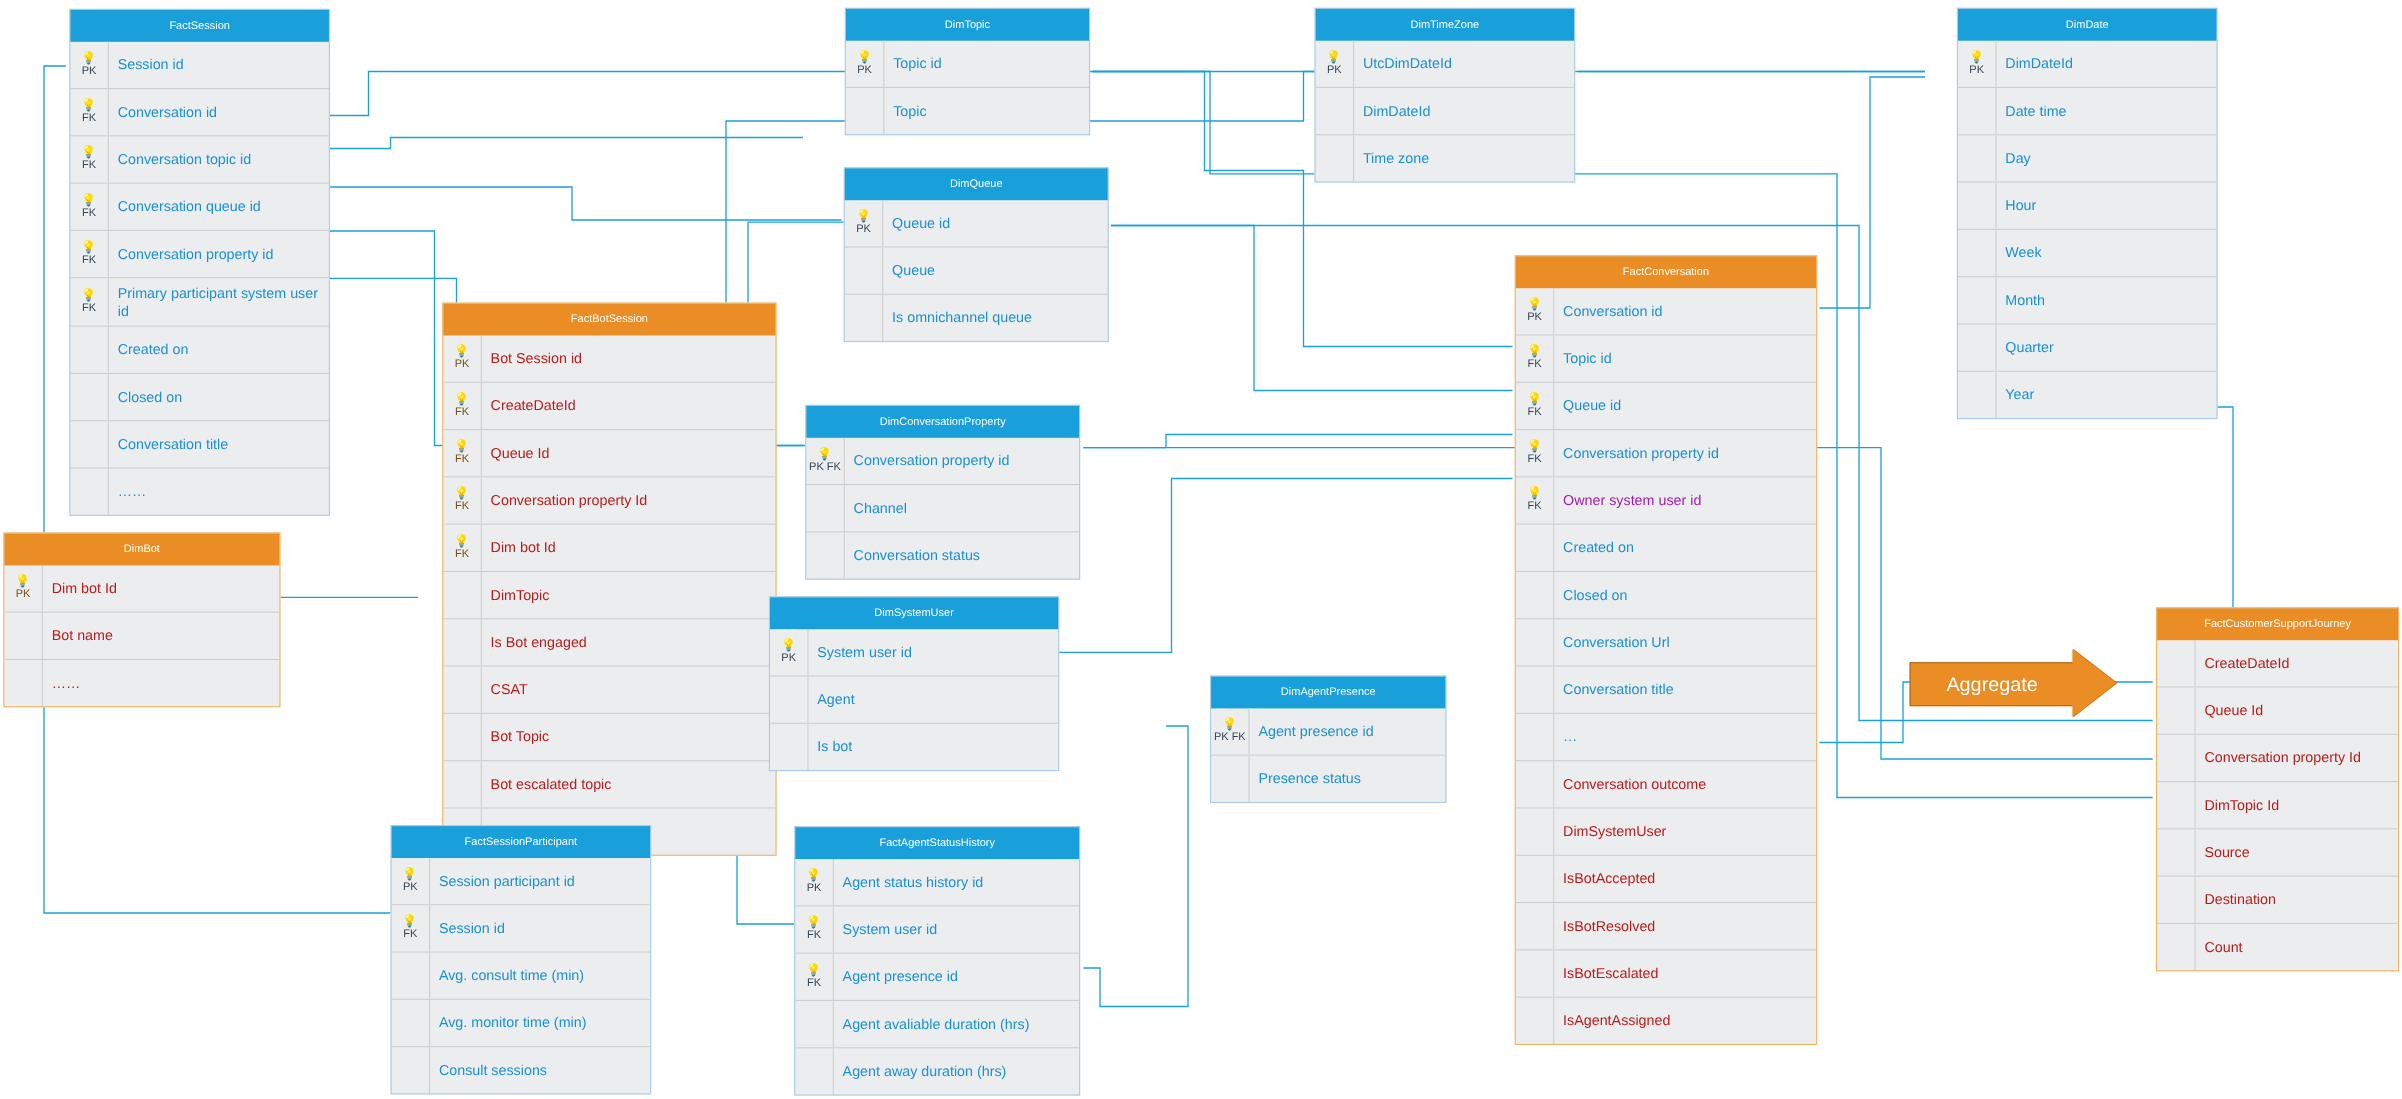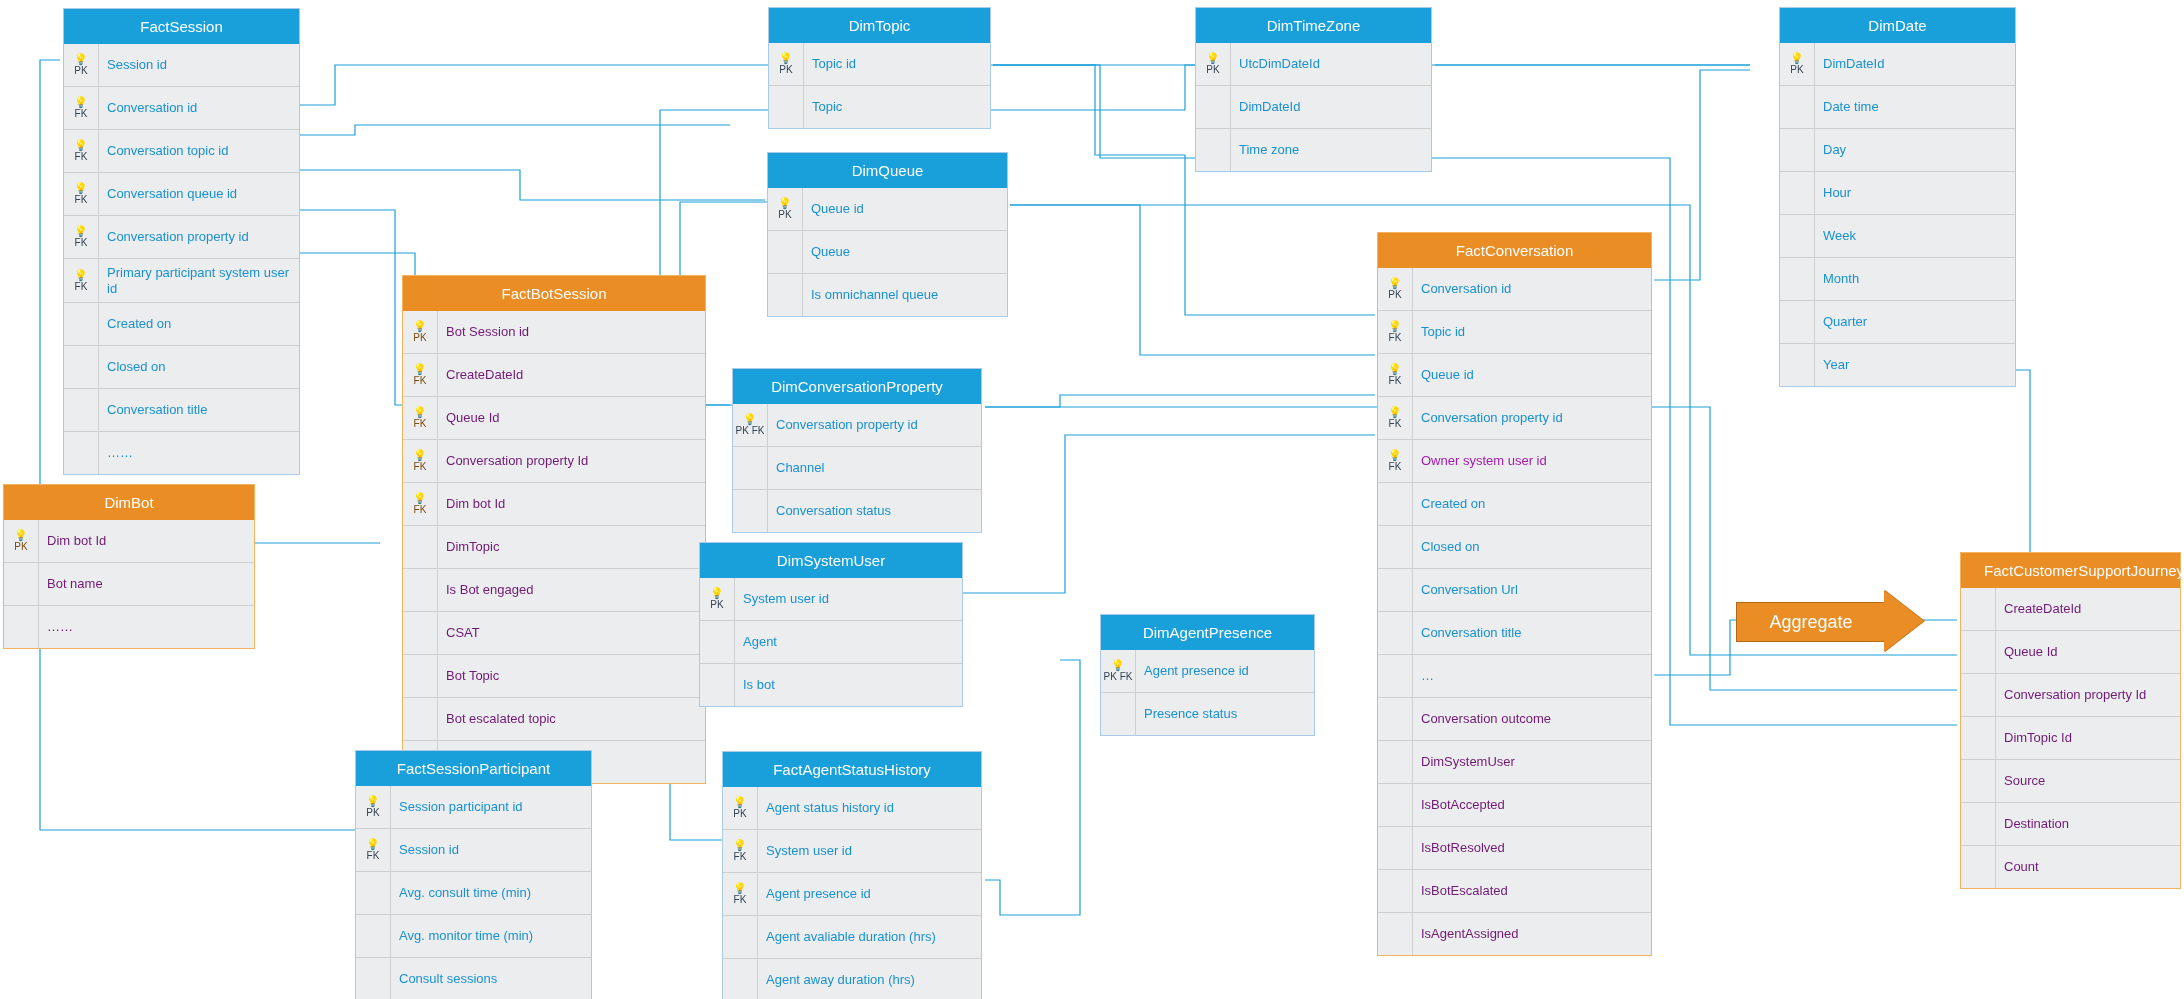--- a/index.html
+++ b/index.html
@@ -19,21 +19,21 @@
   box-sizing:border-box;
 }
 .entity.orange{
   border-color:#f2b461;
 }
 .entity-header{
   background:#199fd9;
   color:#fff;
   text-align:center;
   padding:9px 23px;
-  font-size:15px;
+  font-size:10px;
 }
 .entity.orange .entity-header{
   background:#e98d24;
 }
 .entity-body{
   padding:0;
 }
 .row{
   display:flex;
   align-items:center;
@@ -70,21 +70,21 @@
 }
 .entity.orange .key-icon{
   color:#6b3d0a;
 }
 .txt{
   color:#1991d0;
   font-size:13px;
   line-height:1.2;
 }
 .entity.orange .txt{
-  color:#701a75;
+  color:#b91c1c;
 }
 svg.connectors{
   position:absolute;
   left:0;top:0;
   width:2184px;
   height:999px;
   pointer-events:none;
 }
 svg.connectors path{
   stroke:#1aa0da;

